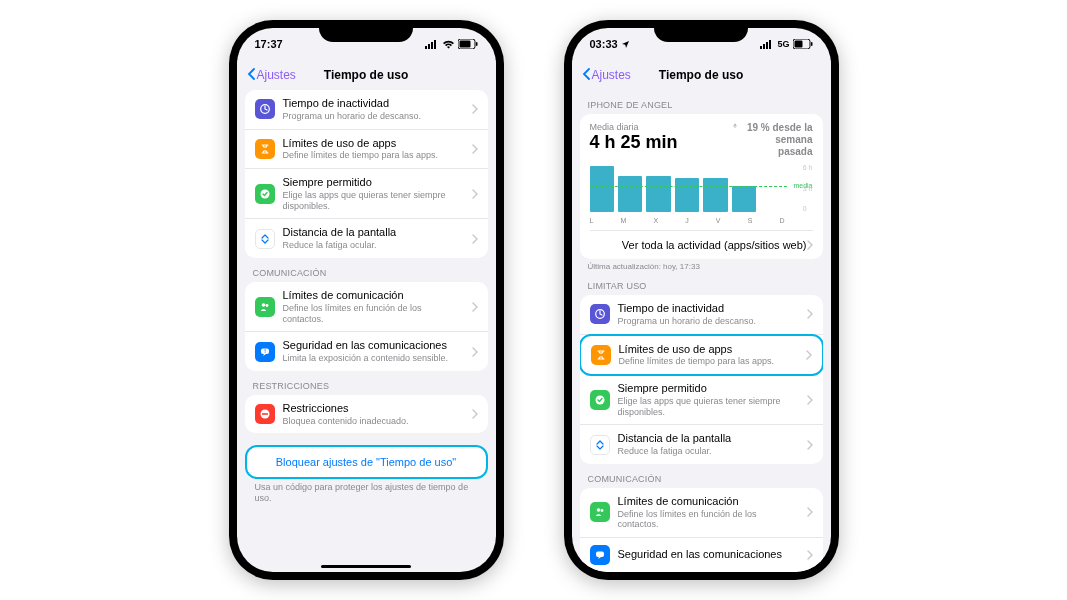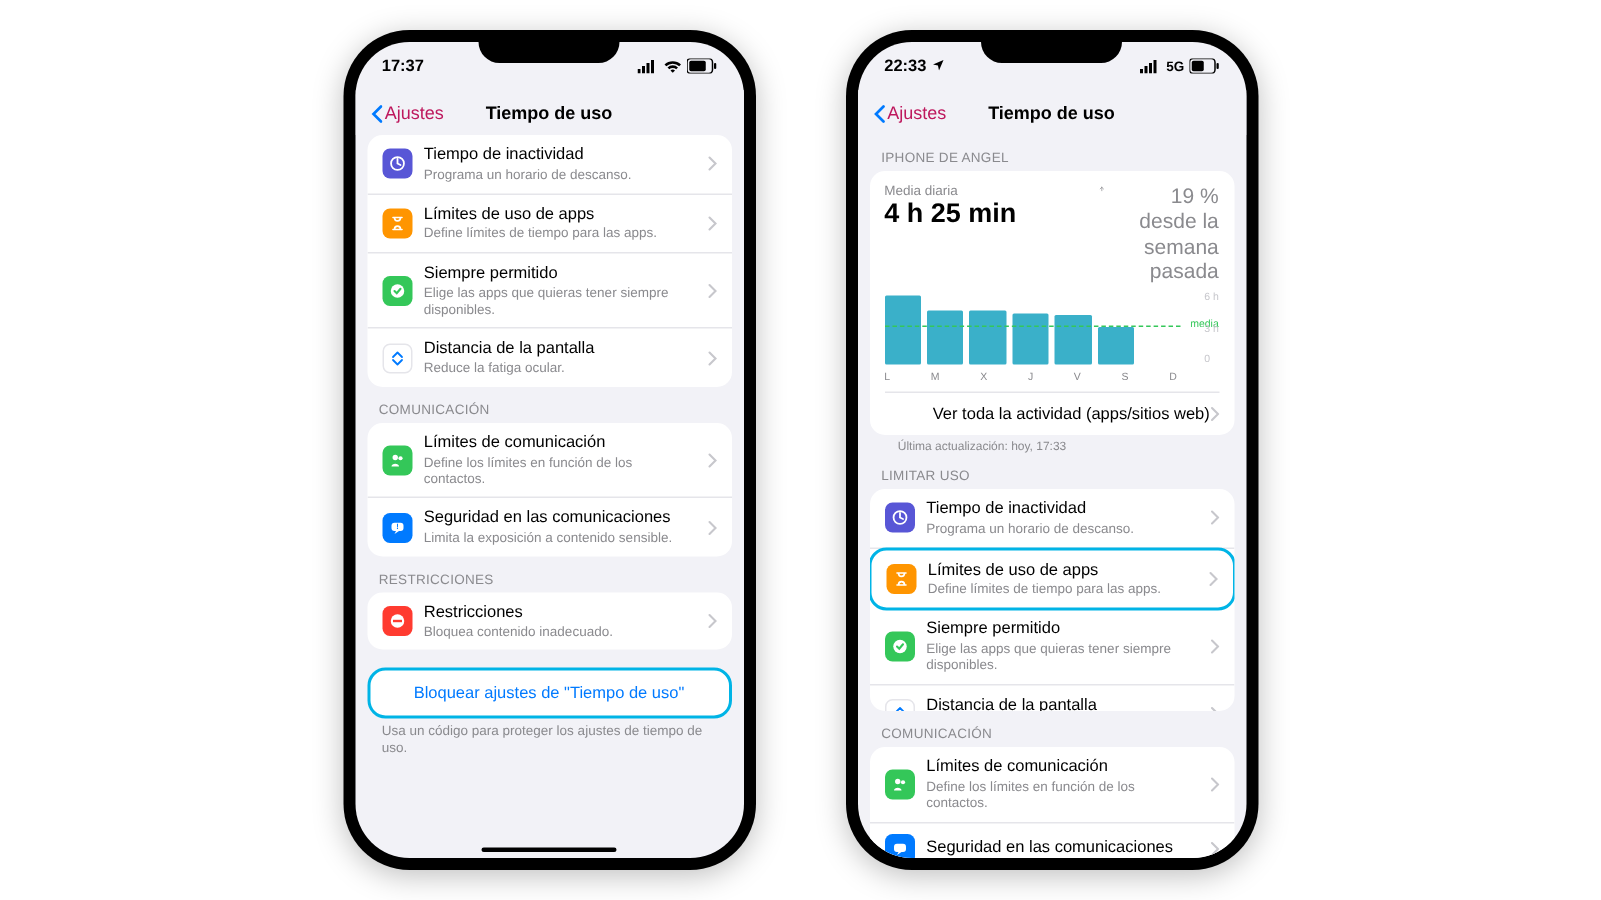--- a/index.html
+++ b/index.html
@@ -26,22 +26,22 @@
     height: 32px; display: flex; justify-content: space-between; align-items: center;
     padding: 0 18px; font-size: 11px; font-weight: 600; color: #000;
   }
   .status-right { display: flex; align-items: center; gap: 3px; font-size: 10px; }
   .status-right svg { display: block; }
   .nav-bar {
     height: 30px; display: flex; align-items: center; justify-content: center;
     position: relative; background: #f2f2f7;
   }
   .nav-back {
-    position: absolute; left: 10px; display: flex; align-items: flex-end;
-    color: #be185d; font-size: 12px; gap: 2px;
+    position: absolute; left: 10px; display: flex; align-items: flex-start;
+    color: #8b5cf6; font-size: 12px; gap: 2px;
   }
   .nav-title { font-size: 12px; font-weight: 600; color: #000; }
   .content {
     flex: 1; overflow: hidden; padding: 0 8px;
     display: flex; flex-direction: column;
   }
   .section-header {
     font-size: 9px; color: #8a8a8e; text-transform: uppercase;
     padding: 10px 8px 4px; letter-spacing: .2px;
   }
@@ -71,30 +71,30 @@
   .footer-note { font-size: 9px; color: #8a8a8e; padding: 3px 10px 0; line-height: 1.2; }
   .home-ind {
     position: absolute; bottom: 4px; left: 50%; transform: translateX(-50%);
     width: 90px; height: 3.5px; background: #000; border-radius: 3px;
   }
   
   .chart-card { background: #fff; border-radius: 10px; padding: 8px 10px; }
   .avg-label { font-size: 9px; color: #8a8a8e; }
   .avg-header { display:flex; justify-content:space-between; align-items:flex-start; }
   .avg-val { font-size: 18px; font-weight: 700; color: #000; }
-  .delta { font-size: 14px; color: #8a8a8e; display:flex; align-items:flex-start; gap:3px; text-align:right; line-height:1.2; max-width:80px; }
+  .delta { font-size: 10px; color: #8a8a8e; display:flex; align-items:flex-start; gap:3px; text-align:right; line-height:1.2; max-width:80px;font-weight:bold; }
   .chart-area { position: relative; height: 60px; margin-top: 6px; }
   .yticks { position:absolute; right:0; top:0; bottom:12px; display:flex; flex-direction:column; justify-content:space-between; font-size:7px; color:#c7c7cc; }
   .media-line { position:absolute; left:0; right:26px; border-top:1px dashed #34c759; top:22px; }
   .media-lbl { position:absolute; right:0; top:18px; font-size:7px; color:#34c759; }
   .bars { position:absolute; left:0; right:28px; bottom:12px; top:0; display:flex; align-items:flex-end; justify-content:space-between; gap:4px; }
   .bar { flex:1; background:#3ab0c9; border-radius:1px; }
   .xtick-row { position:absolute; left:0; right:28px; bottom:0; display:flex; justify-content:space-between; font-size:7px; color:#8a8a8e; }
   .view-all { font-size: 11px; color:#000; padding: 8px 0 0; border-top:.5px solid #e5e5ea; margin-top:6px; display:flex; justify-content:flex-end; align-items:center;}
-  .update-note { font-size:8px; color:#8a8a8e; padding:3px 8px 0;margin-left:11px;}
+  .update-note { font-size:8px; color:#8a8a8e; padding:3px 8px 0;}
   .icon-purple{background:#5856d6}.icon-orange{background:#ff9500}.icon-green{background:#34c759}.icon-blue{background:#007aff}.icon-red{background:#ff3b30}
 </style>
 </head>
 <body>
 
 <div class="phone-frame">
   <div class="notch"></div>
   <div class="phone-screen">
     <div class="status-bar">
       <span>17:37</span>
@@ -251,21 +251,21 @@
     </div>
 
     <div class="home-ind"></div>
   </div>
 </div>
 
 <div class="phone-frame">
   <div class="notch"></div>
   <div class="phone-screen">
     <div class="status-bar">
-      <span><span>22:33</span>
+      <span><span>03:33</span>
         <svg style="display:inline;vertical-align:-1px" width="9" height="9" viewBox="0 0 9 9">
             <path d="M1 4 L8 1 L5 8 L4.3 4.7 Z" fill="#000"></path>
           </svg>
       </span>
       <span class="status-right">
         <svg width="14" height="9" viewBox="0 0 14 9">
             <rect x="0" y="6" width="2" height="3" fill="#000"></rect>
             <rect x="3" y="4" width="2" height="5" fill="#000"></rect>
             <rect x="6" y="2" width="2" height="7" fill="#000"></rect>
             <rect x="9" y="0" width="2" height="9" fill="#000"></rect>

